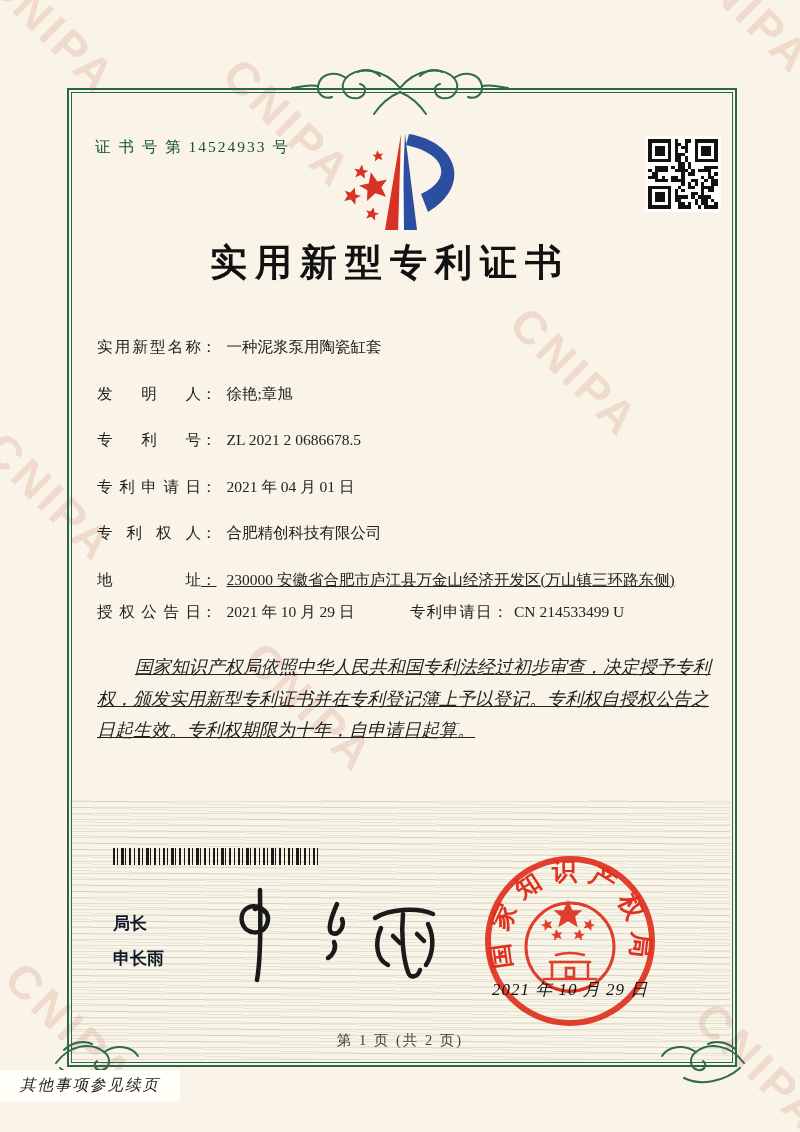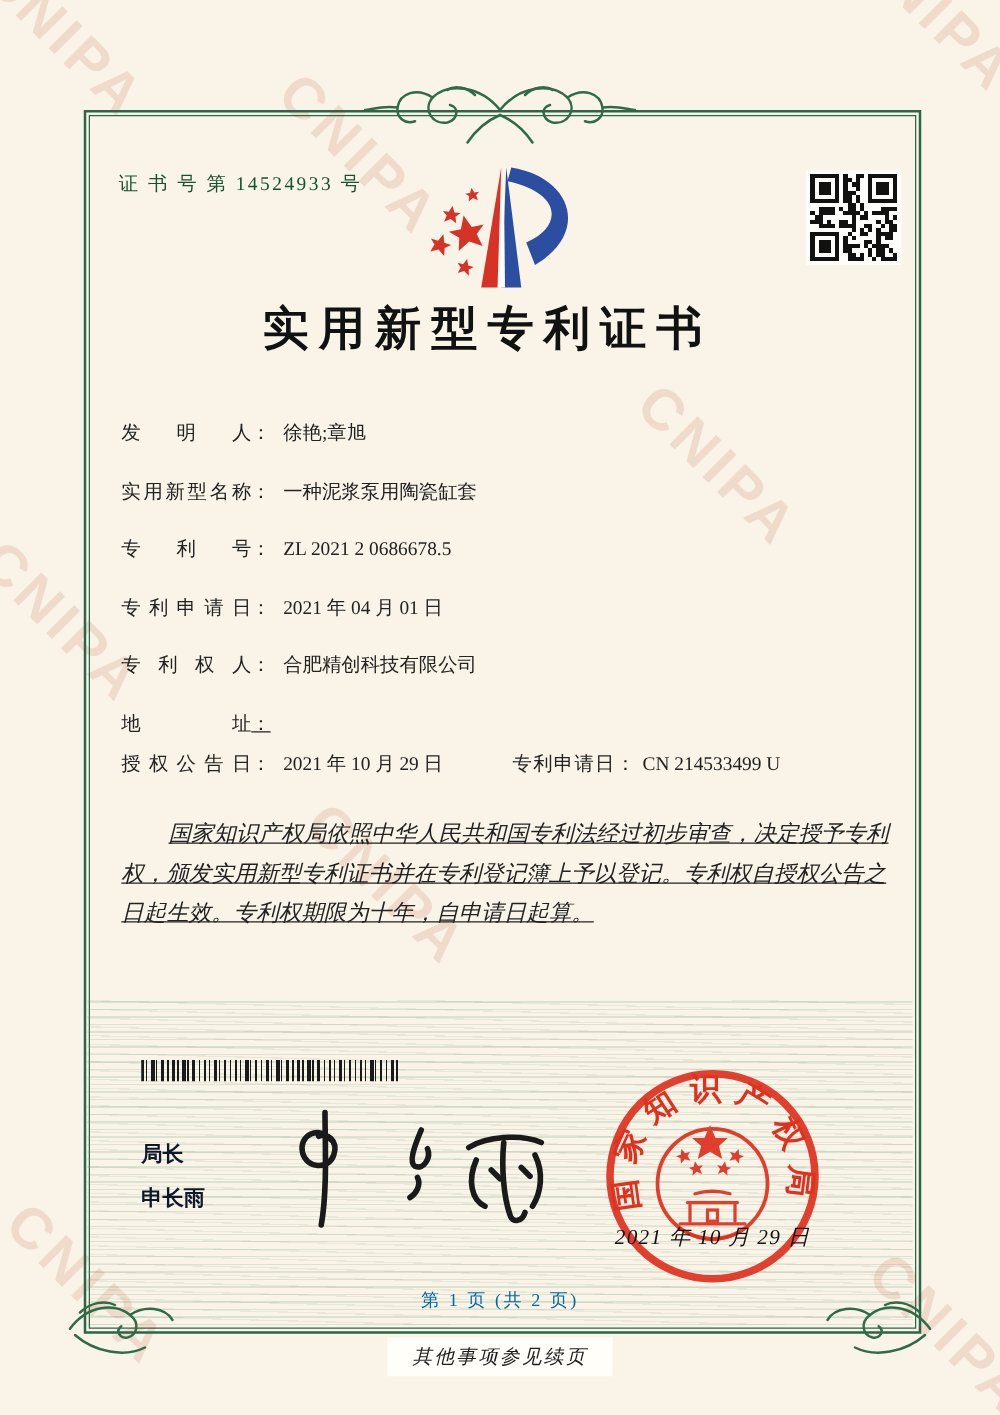--- a/index.html
+++ b/index.html
@@ -98,24 +98,24 @@
   
   .seal{position:absolute;left:484px;top:855px;}
   .seal-date{
     position:absolute;left:490px;top:978px;width:160px;
     text-align:center;font-size:17px;letter-spacing:1px;color:#111;
     font-style:italic;
   }
   
   .page-info{
     position:absolute;left:0;top:1031px;width:800px;
-    text-align:center;font-size:14.5px;letter-spacing:2px;color:#0369a1;
+    text-align:center;font-size:14.5px;letter-spacing:2px;color:#404040;
   }
   .footer-note{
-    position:absolute;left:0;top:1070px;width:800px;text-align:center;
+    position:absolute;left:0;top:1070px;width:800px;
   }
   .footer-note span{
     display:inline-block;background:#fffef8;padding:5px 20px;
     font-size:15.5px;letter-spacing:2px;font-style:italic;color:#1c1c1c;
   }
   svg{display:block;}
 </style>
 </head>
 <body>
 
@@ -342,41 +342,42 @@
           <rect x="19" y="20" width="1" height="1"></rect>
           <rect x="20" y="20" width="1" height="1"></rect>
         </g>
     </svg>
   </div>
 
   <div class="title">实用新型专利证书</div>
 
   <div class="fields">
     <div class="field-row">
+      <span class="flabel"><span class="flabel-in">实用新型名称</span><span>：</span></span>
+      <span class="fvalue">一种泥浆泵用陶瓷缸套</span>
+    </div>
+    <div class="field-row">
       <span class="flabel"><span class="flabel-in">发明人</span><span>：</span></span>
       <span class="fvalue">徐艳;章旭</span>
     </div>
     <div class="field-row">
-      <span class="flabel"><span class="flabel-in">实用新型名称</span><span>：</span></span>
-      <span class="fvalue">一种泥浆泵用陶瓷缸套</span>
-    </div>
-    <div class="field-row">
       <span class="flabel"><span class="flabel-in">专利号</span><span>：</span></span>
       <span class="fvalue">ZL 2021 2 0686678.5</span>
     </div>
     <div class="field-row">
       <span class="flabel"><span class="flabel-in">专利申请日</span><span>：</span></span>
       <span class="fvalue">2021 年 04 月 01 日</span>
     </div>
     <div class="field-row">
       <span class="flabel"><span class="flabel-in">专利权人</span><span>：</span></span>
       <span class="fvalue">合肥精创科技有限公司</span>
     </div>
     <div class="field-row address">
       <span class="flabel"><span class="flabel-in">地址</span><span>：</span></span>
+      <span class="fvalue">230000 安徽省合肥市庐江县万金山经济开发区(万山镇三环路东侧)</span>
     </div>
     <div class="field-row">
       <span class="flabel"><span class="flabel-in">授权公告日</span><span>：</span></span>
       <span class="fvalue">2021 年 10 月 29 日</span>
       <span class="pair2">
         <span class="flabel-in">专利申请日</span><span>：</span><span style="margin-left:6px;">CN 214533499 U</span>
       </span>
     </div>
   </div>
 

